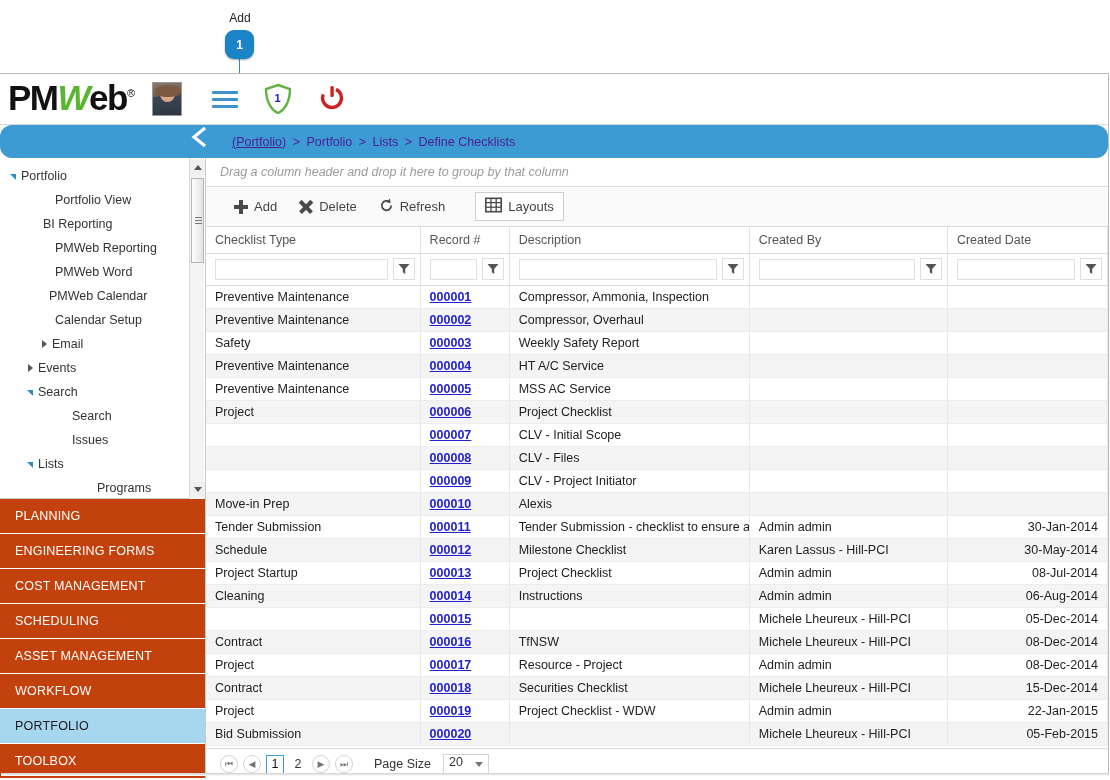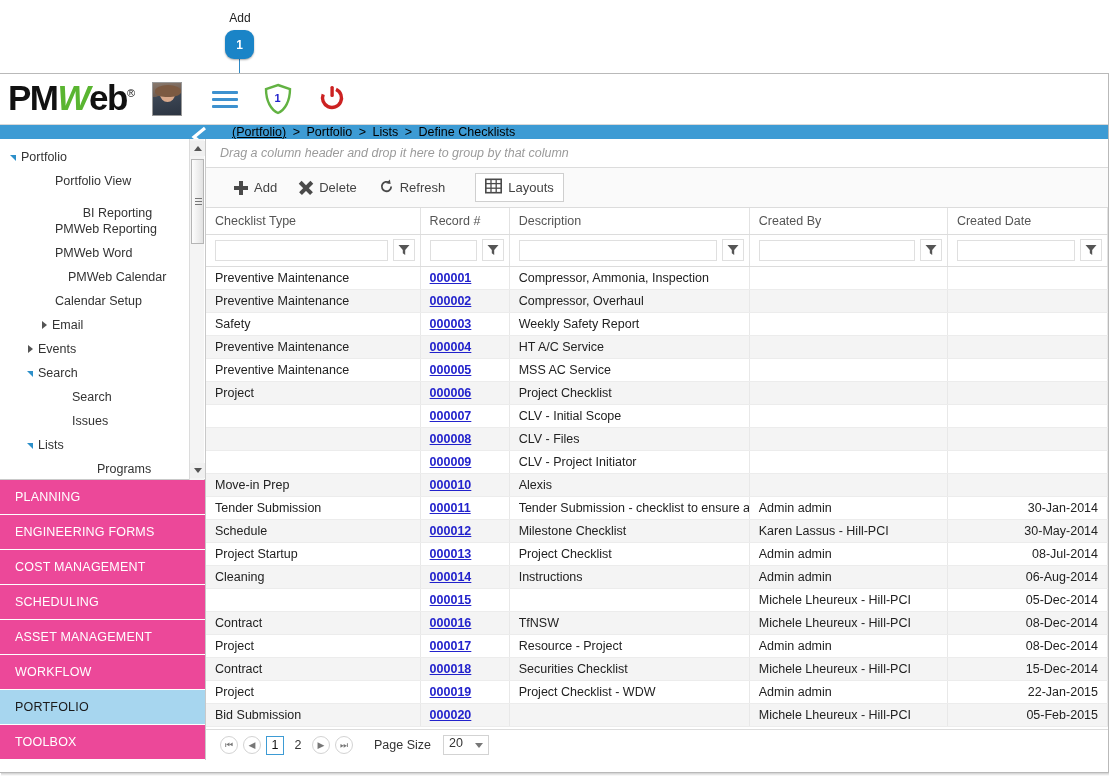--- a/index.html
+++ b/index.html
@@ -72,22 +72,22 @@
   .shield { position: relative; width: 30px; height: 32px; cursor: pointer; }
   .shield svg { display: block; }
   .shield .cnt {
     position: absolute; left: 0; top: 9px; width: 30px; text-align: center;
     font-size: 11px; color: #2222cc; font-weight: bold;
   }
   .power { cursor: pointer; }
 
   
   .crumbbar {
-    height: 14px; background: #3d9bd4; display: flex; align-items: center;
-    color: #000000; font-size: 12.5px; position: relative;
+    height: 33px; background: #3d9bd4; display: flex; align-items: center;
+    color: #4c1d95; font-size: 12.5px; position: relative; border-radius: 12px;
   }
   .back-chev {
     position: absolute; left: 188px; top: -2px; width: 22px; height: 28px;
     cursor: pointer;
   }
   .crumbs { margin-left: 232px; white-space: nowrap; }
   .crumbs .c0 { text-decoration: underline; }
   .crumbs .sep { padding: 0 3px; }
 
   
@@ -140,21 +140,21 @@
     background: linear-gradient(90deg,#fdfdfd,#e2e2e2);
     border: 1px solid #b5b5b5; cursor: pointer;
   }
   .sb-thumb::after {
     content: ""; position: absolute; left: 3px; top: 38px; width: 7px; height: 1px;
     background: #777; box-shadow: 0 3px 0 #777, 0 6px 0 #777;
   }
 
   .modnav { border-top: 1px solid #c9c9c9; }
   .modnav .m {
-    height: 35px; background: #ec4899; color: #fff; font-size: 12.5px;
+    height: 35px; background: #c2410c; color: #fff; font-size: 12.5px;
     display: flex; align-items: center; padding-left: 15px;
     border-bottom: 1px solid #ffffff; cursor: pointer; letter-spacing: .2px;
   }
   .modnav .m.active { background: #a7d6ef; color: #1a1a1a; }
 
   
   .main { flex: 1; display: flex; flex-direction: column; background: #fff; min-width: 0; }
   .groupbar {
     height: 29px; border-bottom: 1px solid #dcdcdc;
     display: flex; align-items: center; padding-left: 14px;
@@ -307,33 +307,33 @@
       <div class="sidebar">
         <div class="tree" id="tree-host">
             <div class="tnode" style="padding-left: 8px;">
               <span class="tarrow open"></span>
               <span class="tlabel">Portfolio</span>
             </div>
             <div class="tnode" style="padding-left: 42px;">
               <span class="tarrow "></span>
               <span class="tlabel">Portfolio View</span>
             </div>
-            <div class="tnode" style="padding-left: 30px; flex-direction: column;">
+            <div class="tnode" style="padding-left: 30px;">
               <span class="tarrow "></span>
               <span class="tlabel">BI Reporting</span>
             </div>
             <div class="tnode" style="padding-left: 42px;">
               <span class="tarrow "></span>
               <span class="tlabel">PMWeb Reporting</span>
             </div>
             <div class="tnode" style="padding-left: 42px;">
               <span class="tarrow "></span>
               <span class="tlabel">PMWeb Word</span>
             </div>
-            <div class="tnode" style="padding-left: 48px; gap: 7px;">
+            <div class="tnode" style="padding-left: 36px;">
               <span class="tarrow "></span>
               <span class="tlabel">PMWeb Calendar</span>
             </div>
             <div class="tnode" style="padding-left: 42px;">
               <span class="tarrow "></span>
               <span class="tlabel">Calendar Setup</span>
             </div>
             <div class="tnode" style="padding-left: 39px;">
               <span class="tarrow closed"></span>
               <span class="tlabel">Email</span>

